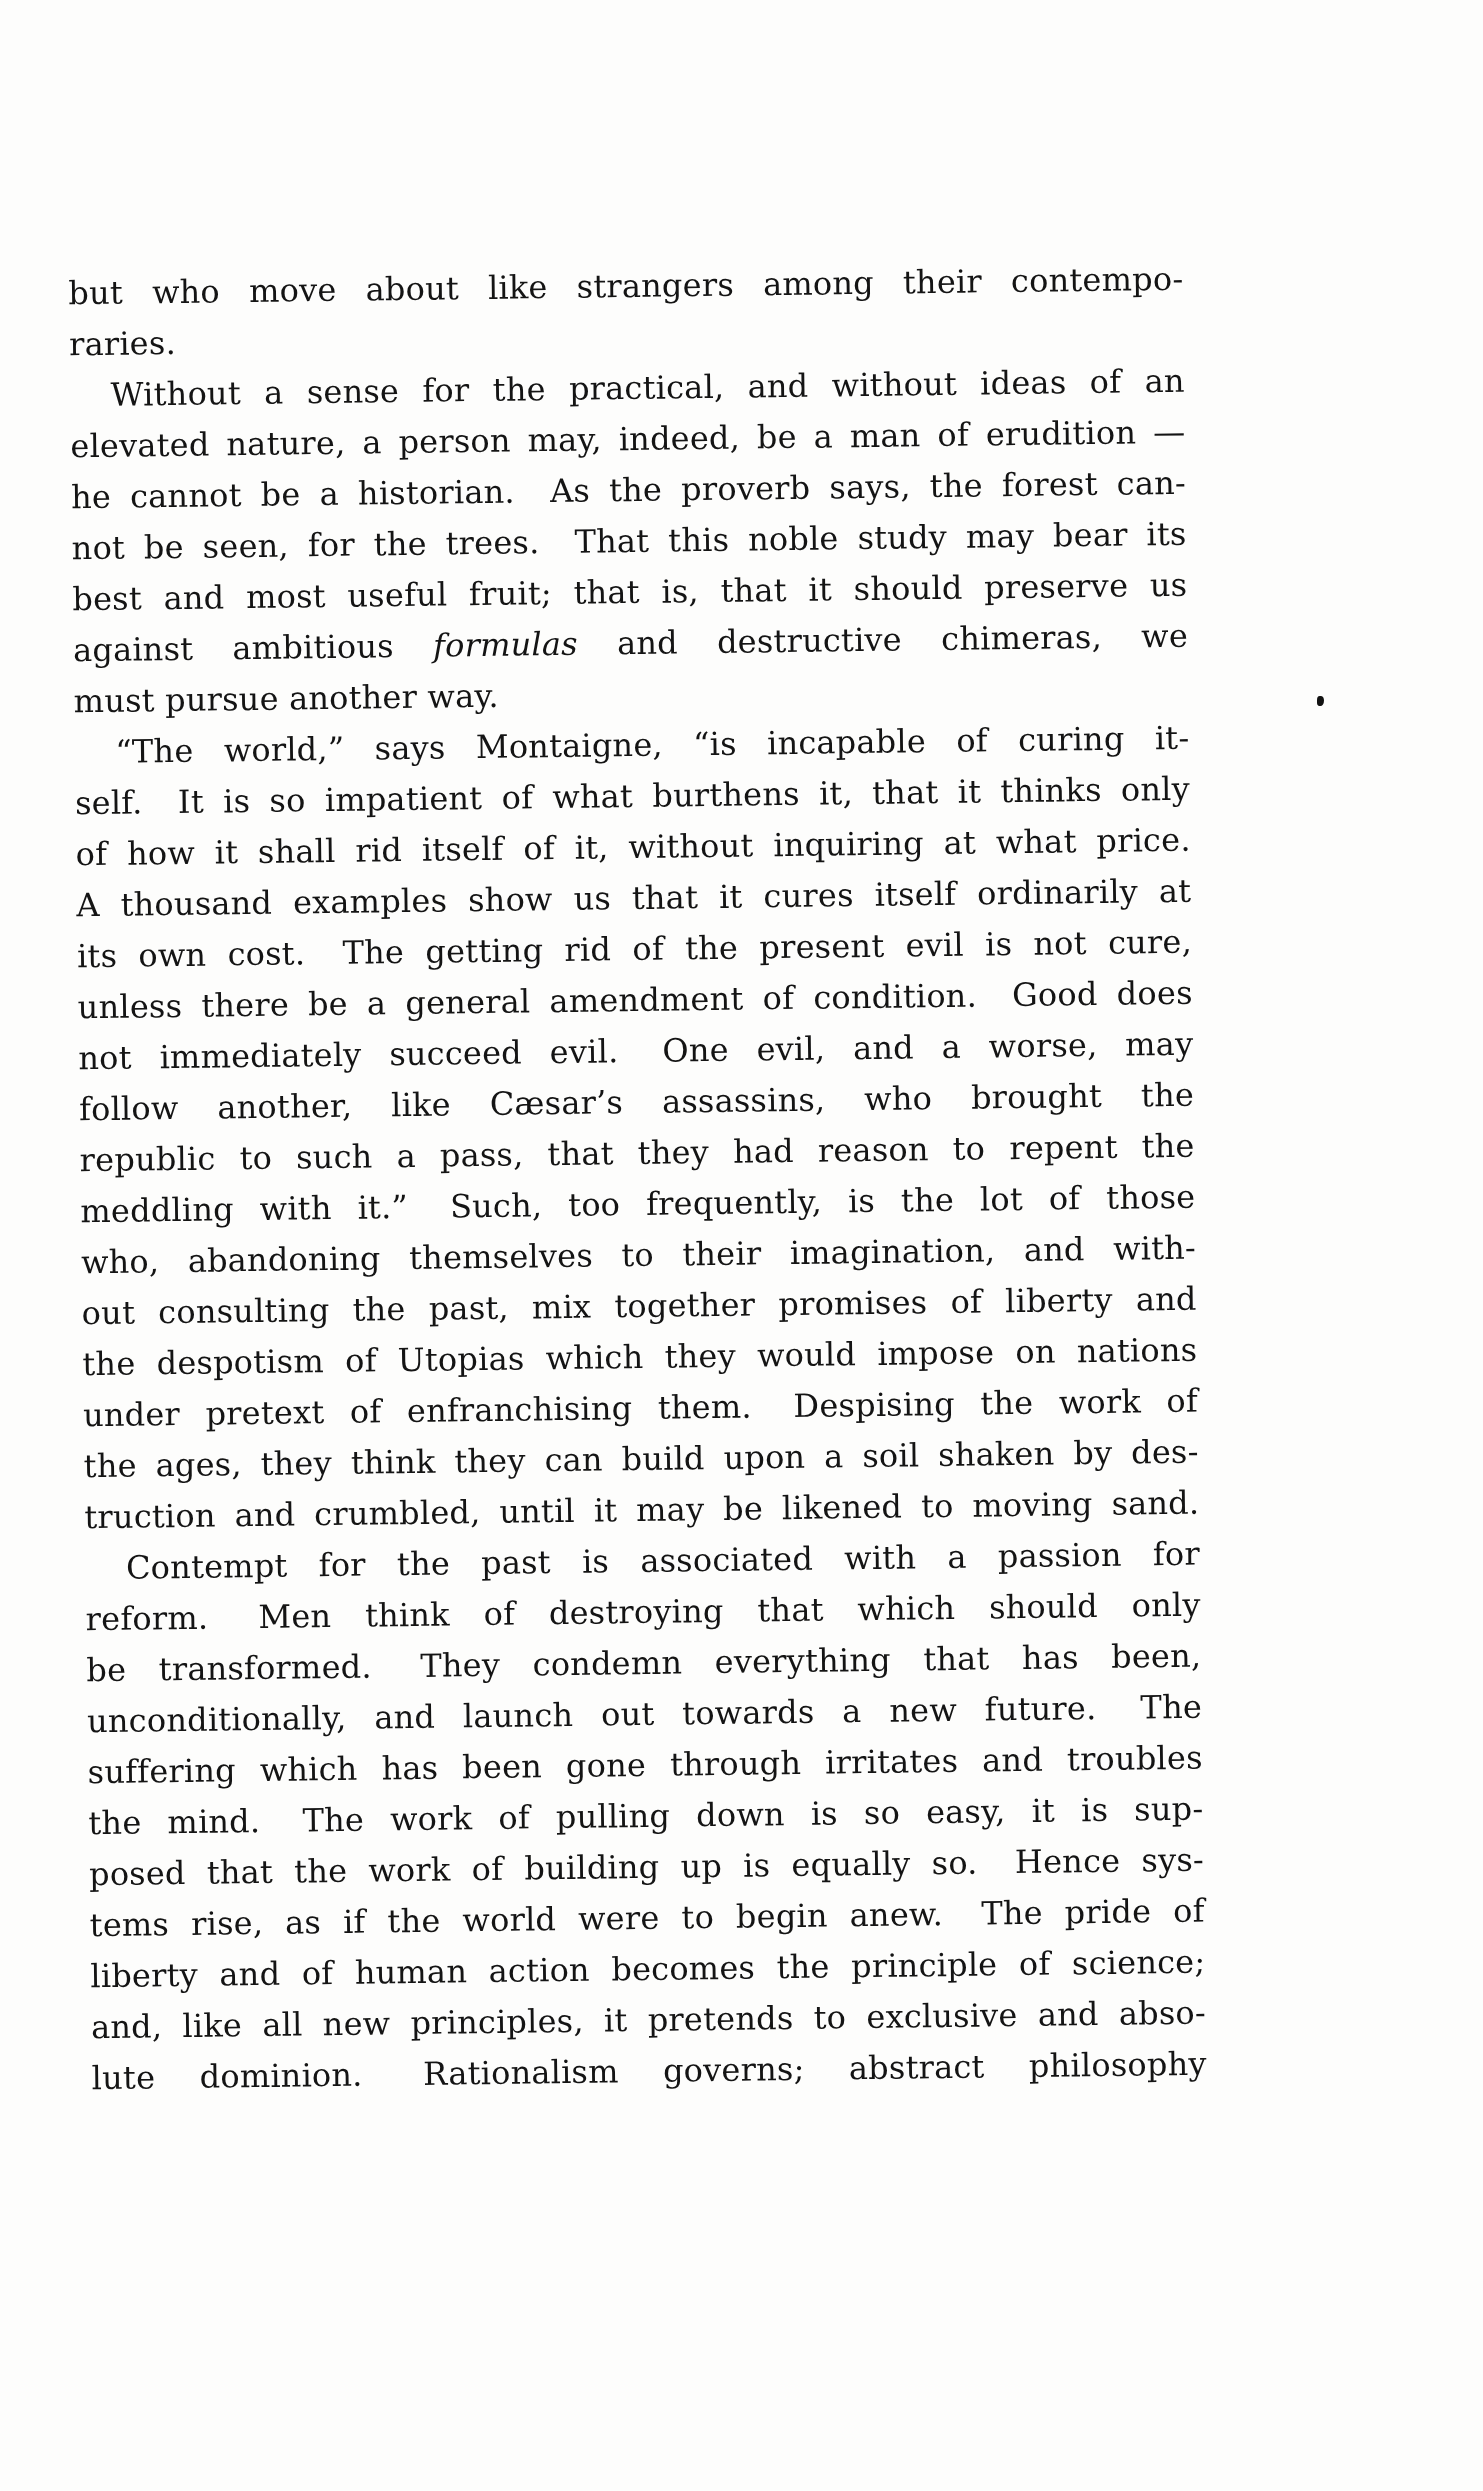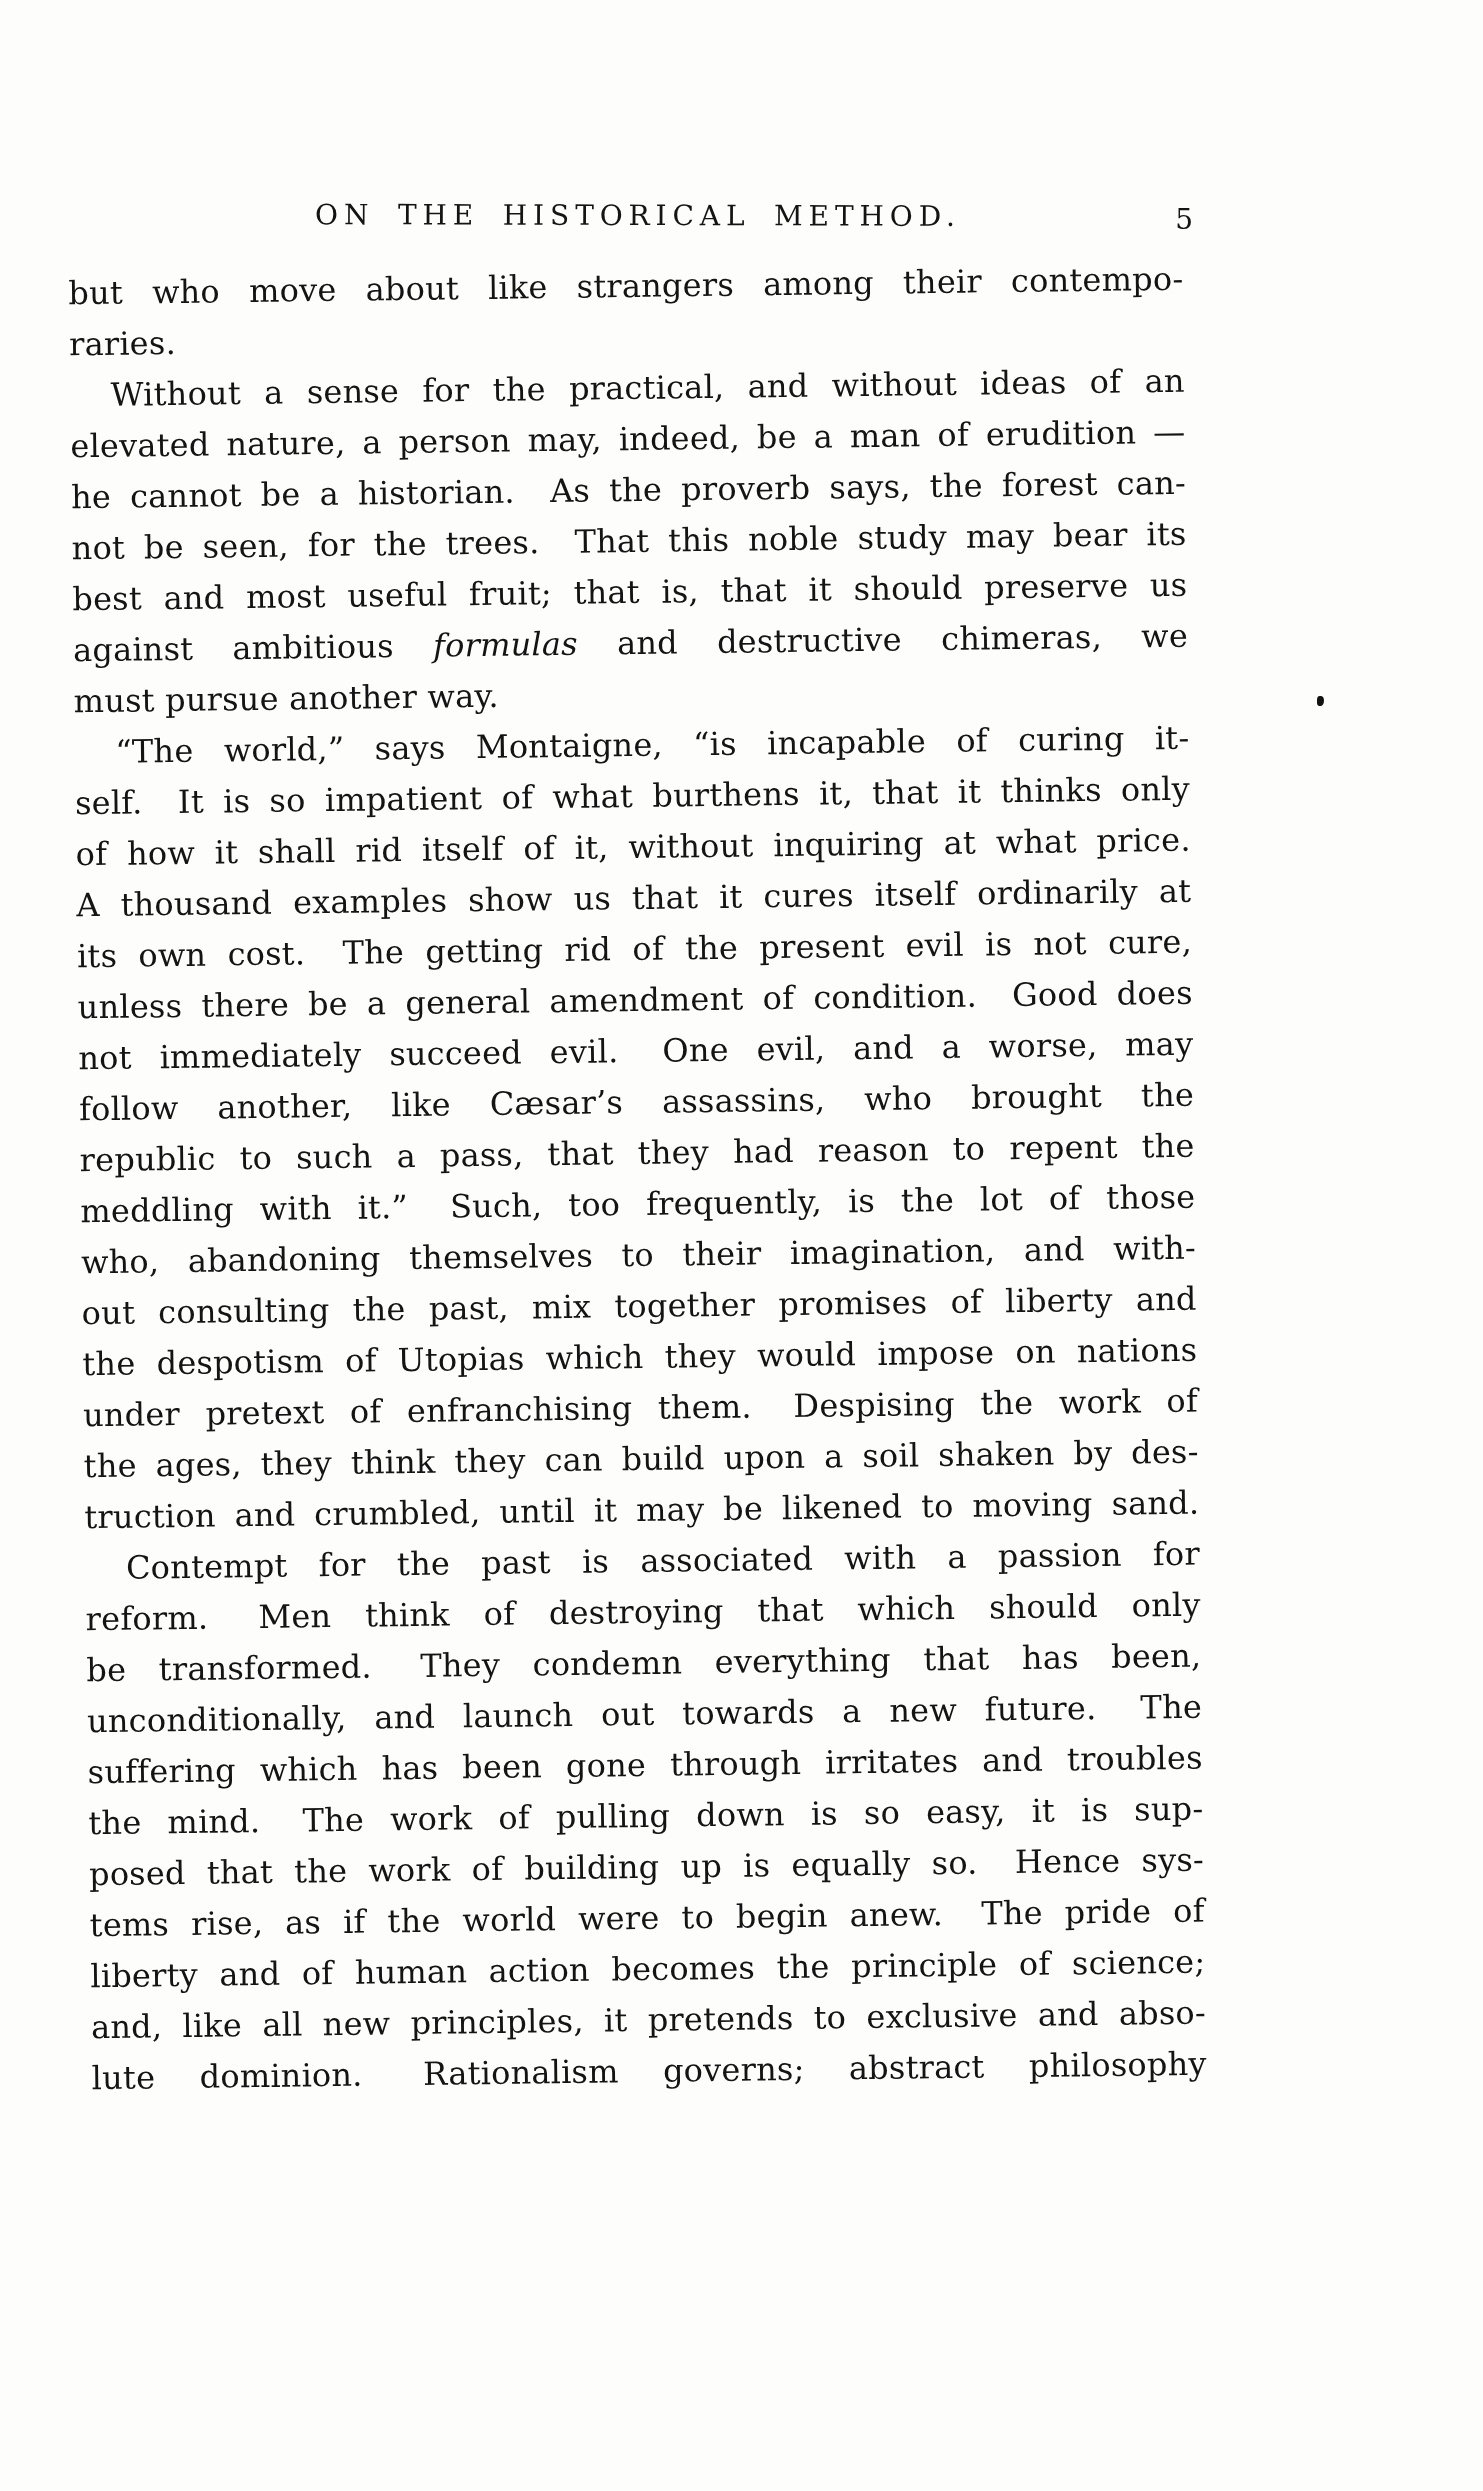--- a/index.html
+++ b/index.html
@@ -63,24 +63,20 @@
     width: 6.8px;
     height: 9.8px;
     background: #121212;
     border-radius: 45% 55% 60% 40%;
   }
 </style>
 </head>
 <body>
 
 <div class="page" style="background: rgb(253, 253, 252); color: rgb(20, 20, 20);">
-  <div class="header">
-    <span class="running-head">ON THE HISTORICAL METHOD.</span>
-    <span class="page-number">5</span>
-  </div>
   <div class="body-text" id="body-text">
       <div class="line"><span>but who move about like strangers among their contempo-</span></div>
       <div class="line end"><span>raries.</span></div>
       <div class="line indent"><span>Without a sense for the practical, and without ideas of an</span></div>
       <div class="line"><span>elevated nature, a person may, indeed, be a man of erudition —</span></div>
       <div class="line"><span>he cannot be a historian.  As the proverb says, the forest can-</span></div>
       <div class="line"><span>not be seen, for the trees.  That this noble study may bear its</span></div>
       <div class="line"><span>best and most useful fruit; that is, that it should preserve us</span></div>
       <div class="line"><span>against ambitious </span><span class="italic">formulas</span><span> and destructive chimeras, we</span></div>
       <div class="line end"><span>must pursue another way.</span></div>

